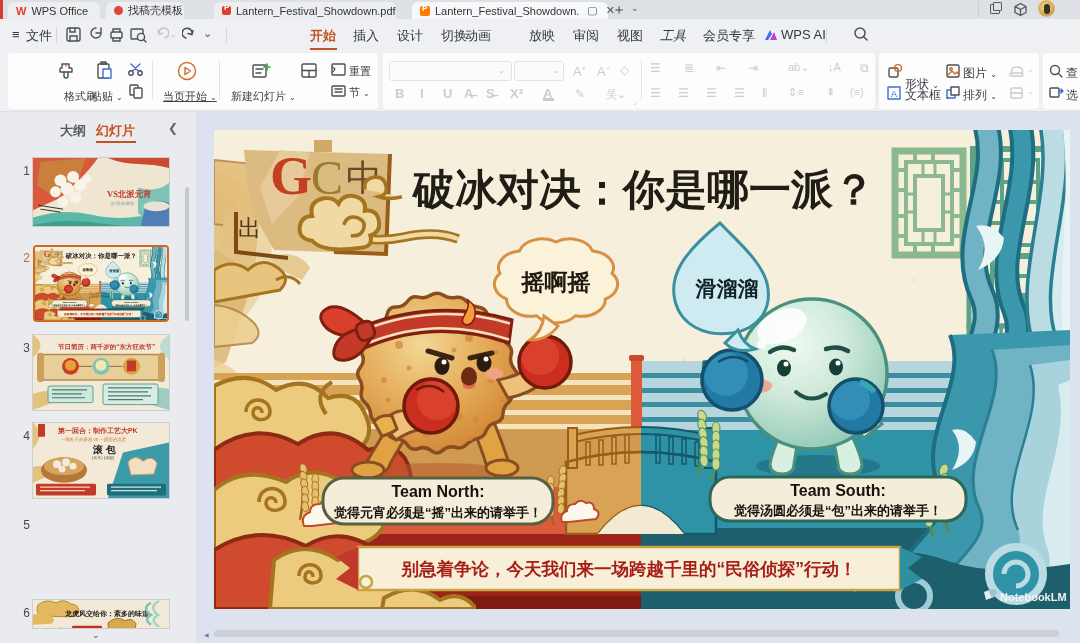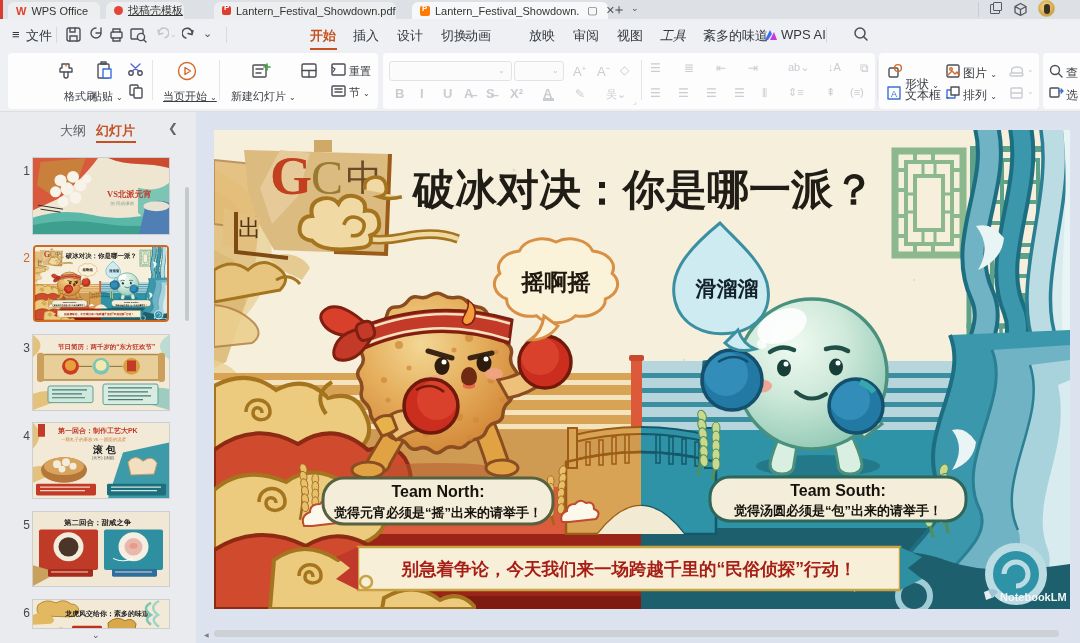--- a/index.html
+++ b/index.html
@@ -25,21 +25,21 @@
   .thumbwrap { left:33px; width:136px; background:#fff; overflow:hidden; }
   .tnum { left:14px; width:16px; text-align:right; font-size:12px; color:#43474d; }
   #canvas { left:196px; top:112px; width:884px; height:531px; background:#dce3ee; }
   #slide { position:absolute; left:214px; top:130px; width:856px; height:479px; background:#f6efdc; }
 </style>
 </head>
 <body>
 <div id="tabbar" class="abs">
   <div id="redbar" class="abs"></div>
   <div class="tab" style="left:8px; width:92px;"><span style="color:#e03e2d;font-weight:bold;margin-right:5px;">W</span>WPS Office</div>
-  <div class="tab" style="left:106px; width:78px;text-decoration:underline;"><span style="flex:none;width:9px;height:9px;border-radius:50%;background:#e34537;display:inline-block;margin-right:5px;"></span>找稿壳模板</div>
+  <div class="tab" style="left:106px; width:78px;"><span style="flex:none;width:9px;height:9px;border-radius:50%;background:#e34537;display:inline-block;margin-right:5px;"></span>找稿壳模板</div>
   <div class="tab" style="left:214px; width:182px;"><span style="flex:none;width:9px;height:9px;border-radius:2px;background:#e03e2d;display:inline-block;margin-right:5px;position:relative;">
         <span style="position:absolute;left:2px;top:-3px;font-size:8px;color:#fff;font-weight:bold;">P</span>
       </span>Lantern_Festival_Showdown.pdf</div>
   <div class="tab active" style="left:412px; width:196px;"><span style="flex:none;width:10px;height:10px;border-radius:2px;background:#ff7a00;display:inline-block;margin-right:5px;position:relative;">
         <span style="position:absolute;left:2px;top:-2px;font-size:8px;color:#fff;font-weight:bold;">P</span>
       </span>Lantern_Festival_Showdown.<span style="margin-left:8px;color:#555;">▢</span><span style="margin-left:8px;color:#555;">✕</span></div>
   <div class="abs" style="left:612px;top:1px;font-size:14px;color:#444;">＋</div>
   <div class="abs" style="left:631px;top:3px;font-size:9px;color:#555;">⌄</div>
   <div class="abs" style="left:978px;top:2px;width:1px;height:15px;background:#c9ccd0;"></div>
   <div class="abs" style="left:990px;top:4px;width:10px;height:10px;border:1.4px solid #55585e;border-radius:1px;"></div>
@@ -83,21 +83,21 @@
   <div class="mtab on" style="left:310px;">开始</div>
   <div class="abs" style="left:310px;top:29px;width:27px;height:2px;background:#c4511f;"></div>
   <div class="mtab" style="left:353px;">插入</div>
   <div class="mtab" style="left:397px;">设计</div>
   <div class="mtab" style="left:441px;">切换</div>
   <div class="mtab" style="left:465px;">动画</div>
   <div class="mtab" style="left:529px;">放映</div>
   <div class="mtab" style="left:573px;">审阅</div>
   <div class="mtab" style="left:617px;">视图</div>
   <div class="mtab" style="left:660px;font-style:italic;">工具</div>
-  <div class="mtab" style="left:703px;">紊多的味道</div>
+  <div class="mtab" style="left:703px;">会员专享</div>
   <div class="mtab" style="left:781px;">WPS AI</div>
 
   <svg class="abs" style="left:763px;top:9px;" width="16" height="15" viewBox="0 0 16 15">
       <path d="M2,12 L7,2 L9,6 L5,12 Z" fill="#3b6ef5"></path>
       <path d="M7,12 L11,4 L14,12 Z" fill="#c43ae0"></path>
     </svg>
   <div class="abs" style="left:826px;top:8px;width:1px;height:16px;background:#d7dade;"></div>
   <svg class="abs" style="left:852px;top:6px;" width="18" height="18" viewBox="0 0 18 18" fill="none" stroke="#4c4f55" stroke-width="1.5" stroke-linecap="round">
       <circle cx="8" cy="8" r="5"></circle>
       <path d="M11.5,11.5 L15,15"></path>
@@ -231,26 +231,26 @@
     </svg>
 <div class="rlabel" style="left:1066px;top:13px;font-size:12px;">查</div>
 <svg class="abs" style="left:1048px;top:33px;" width="17" height="16" viewBox="0 0 17 16" fill="none" stroke="#4c4f55" stroke-width="1.4" stroke-linecap="round" stroke-linejoin="round">
       <rect x="2" y="3" width="9" height="9" rx="1"></rect>
       <path d="M11,6 h4 M13,4 l2,2 -2,2" stroke="#3a6fd8"></path>
     </svg>
 <div class="rlabel" style="left:1066px;top:35px;font-size:12px;">选</div>
   </div>
 <div id="ribbon-bottom" class="abs"></div>
 <div id="sidebar" class="abs">
-  <div class="abs" style="left:60px;top:10px;font-size:13px;color:#5a5e64;">大纲</div>
+  <div class="abs" style="left:60px;top:10px;font-size:13px;color:#5a5e64;font-weight:bold;">大纲</div>
   <div class="abs" style="left:96px;top:10px;font-size:13px;color:#c4511f;font-weight:bold;">幻灯片</div>
   <div class="abs" style="left:96px;top:29px;width:40px;height:2px;background:#c4511f;"></div>
   <div class="abs" style="left:168px;top:9px;font-size:12px;color:#666;">❮</div>
   <div class="tnum" style="top:52px;color:#43474d;">1</div>
-<div class="thumbwrap" style="top:46px;height:76px;box-shadow:0 0 0 1px rgba(0,0,0,.12);"><svg width="136" height="76" viewBox="0 0 272 153" preserveAspectRatio="none">
+<div class="thumbwrap" style="top:46px;height:68px;box-shadow:0 0 0 1px rgba(0,0,0,.12);"><svg width="136" height="76" viewBox="0 0 272 153" preserveAspectRatio="none">
         <rect width="272" height="153" fill="#efe6d2"></rect>
         <path d="M0,0 L130,0 C105,35 80,55 55,80 L0,105 Z" fill="#d8593c"></path>
         <path d="M15,8 L105,0 L90,45 45,80 8,55 Z" fill="#c9803d"></path>
         <path d="M150,0 C190,18 230,8 272,20 L272,0 Z" fill="#cc4a2e"></path>
         <g fill="#f7f3e8">
           <circle cx="55" cy="45" r="12"></circle>
           <circle cx="80" cy="38" r="12"></circle>
           <circle cx="68" cy="62" r="13"></circle>
           <circle cx="95" cy="55" r="12"></circle>
           <circle cx="45" cy="68" r="11"></circle>
@@ -666,36 +666,20 @@
           <circle cx="80" cy="88" r="7"></circle>
           <circle cx="58" cy="94" r="7"></circle>
         </g>
         <path d="M190,80 q14,-18 30,-2 q18,-14 28,4 l-6,22 -46,2 Z" fill="#f2dfc2" stroke="#caa06a" stroke-width="2"></path>
         <rect x="6" y="124" width="120" height="24" rx="3" fill="#c43a28"></rect>
         <rect x="148" y="124" width="118" height="24" rx="3" fill="#1d6f7c"></rect>
         <path d="M14,131 h100 M14,138 h90" stroke="#f2d8c2" stroke-width="2.5"></path>
         <path d="M156,131 h100 M156,138 h92" stroke="#cfe8e4" stroke-width="2.5"></path>
       </svg></div>
 <div class="tnum" style="top:406px;color:#43474d;">5</div>
-<div class="thumbwrap" style="top:400px;height:74px;box-shadow:0 0 0 1px rgba(0,0,0,.12);"><svg width="136" height="74" viewBox="0 0 272 153" preserveAspectRatio="none">
-        <rect width="272" height="153" fill="#f0e8d4"></rect>
-        <text x="62" y="26" font-size="15" font-weight="bold" fill="#222">第二回合：甜咸之争</text>
-        <rect x="12" y="36" width="118" height="84" rx="4" fill="#c03a28"></rect>
-        <rect x="142" y="36" width="118" height="84" rx="4" fill="#2e8fa0"></rect>
-        <circle cx="71" cy="72" r="30" fill="#f2ecdc"></circle>
-        <circle cx="71" cy="72" r="20" fill="#4a3528"></circle>
-        <circle cx="201" cy="72" r="30" fill="#f4efe2"></circle>
-        <circle cx="201" cy="72" r="18" fill="#e8b8ac"></circle>
-        <path d="M0,110 L50,125 0,153 Z" fill="#c9a05c"></path>
-        <rect x="30" y="118" width="90" height="16" rx="3" fill="#a82a1a"></rect>
-        <rect x="158" y="118" width="90" height="16" rx="3" fill="#2a6f9e"></rect>
-        <path d="M160,96 q20,10 40,0" stroke="#fff" stroke-width="2" fill="none"></path>
-        <ellipse cx="201" cy="70" rx="8" ry="6" fill="#e89a8c"></ellipse>
-        <path d="M36,124 h74 M164,124 h74" stroke="#f2d8c2" stroke-width="2"></path>
-      </svg></div>
 <div class="tnum" style="top:494px;color:#43474d;">6</div>
 <div class="thumbwrap" style="top:488px;height:28px;box-shadow:0 0 0 1px rgba(0,0,0,.12);"><svg width="136" height="76" viewBox="0 0 272 153" preserveAspectRatio="none">
         <rect width="272" height="153" fill="#f2ead6"></rect>
         <path d="M10,10 q16,-14 36,-4 q16,-10 30,2 q14,0 16,14 q-2,12 -20,12 l-56,-2 q-12,-8 -6,-22 Z" fill="#e2b960" stroke="#b5893a" stroke-width="2"></path>
         <path d="M0,30 q20,-10 36,2 q12,8 0,16 l-36,2 Z" fill="#e2b960"></path>
         <text x="64" y="32" font-size="14" font-weight="bold" fill="#222">龙虎风交给你：紊多的味道</text>
         <path d="M236,6 q-20,10 0,24 q-16,8 0,20" stroke="#7cc4b4" stroke-width="5" fill="none"></path>
         <path d="M252,2 q-22,12 -2,28 q-18,10 2,24" stroke="#9fd4c8" stroke-width="5" fill="none"></path>
         <rect x="78" y="52" width="60" height="30" rx="3" fill="#c03020"></rect>
         <rect x="92" y="58" width="32" height="12" rx="2" fill="#f2ead6"></rect>

